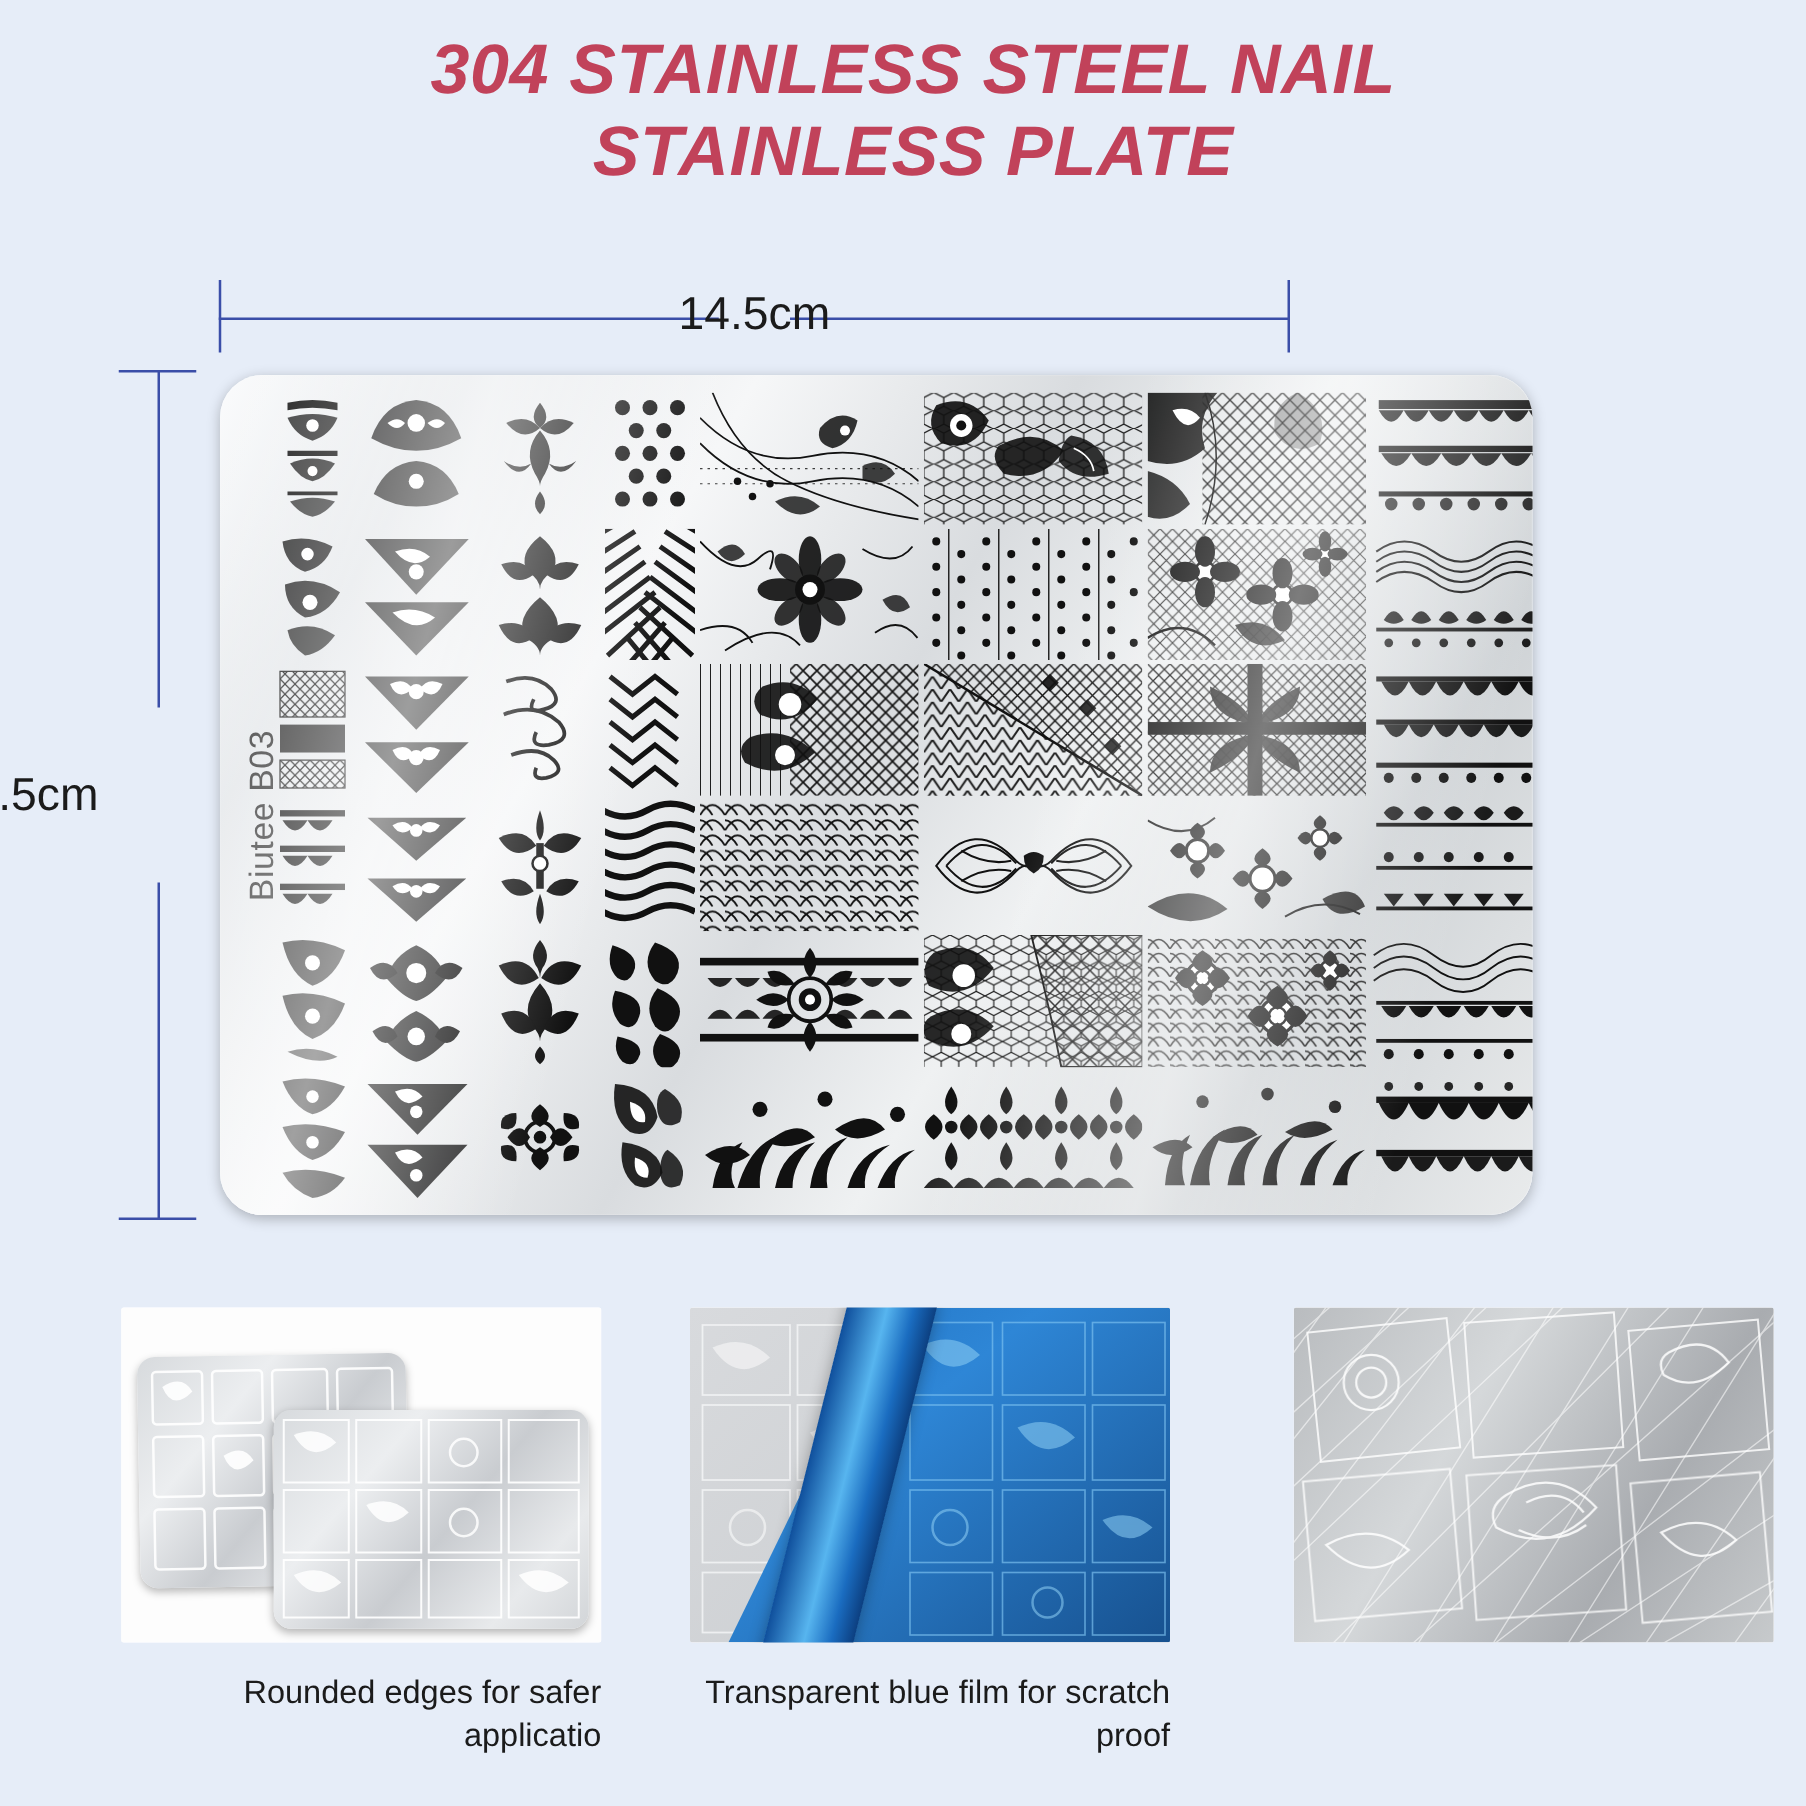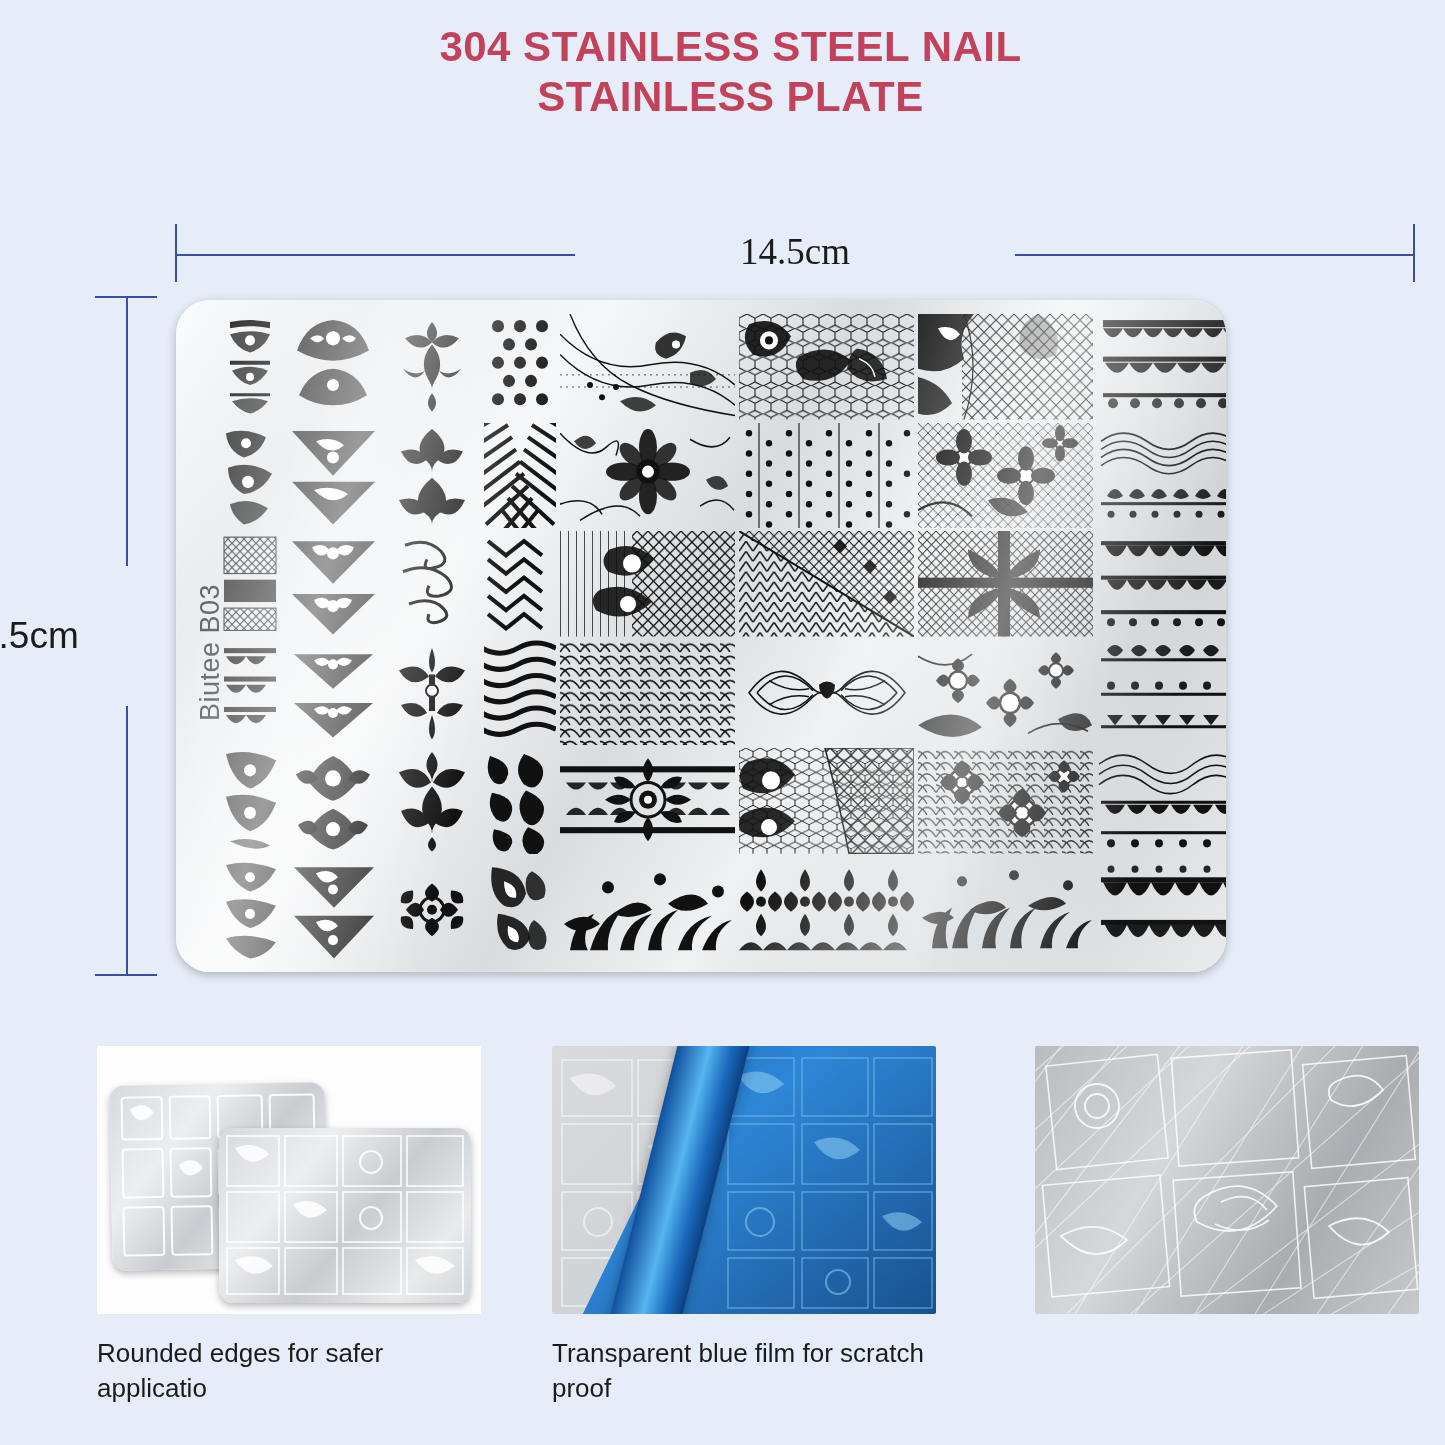--- a/index.html
+++ b/index.html
@@ -18,35 +18,35 @@
   
   .title-block {
     position: absolute;
     top: 22px;
     left: 0;
     width: 100%;
     text-align: center;
     line-height: 1.18;
   }
   .title-line {
+    font-style: italic;
     font-weight: bold;
-    font-size: 42px;
+    font-size: 56px;
     letter-spacing: 0.5px;
     color: #c1425a;
     padding-left: 16px;
   }
 
   
   .dim-top {
     position: absolute;
     left: 175px;
     top: 224px;
-    width: 1240px;
+    width: 857px;
     height: 60px;
-    font-family: Liberation Serif, serif;
   }
   .dim-top .tick-left, .dim-top .tick-right {
     position: absolute;
     top: 0;
     width: 2px;
     height: 58px;
     background: #3a4ea8;
   }
   .dim-top .tick-left { left: 0; }
   .dim-top .tick-right { right: 0; }
@@ -181,21 +181,21 @@
   .feature .photo {
     width: 100%;
     height: 268px;
     border-radius: 2px;
     position: relative;
     overflow: hidden;
     background: #ffffff;
   }
   .feature .caption {
     margin-top: 22px;
-    text-align: left;
+    text-align: right;
     font-size: 26px;
     color: #1b1b1b;
     line-height: 1.35;
   }
 
   
   .ph1-bg { position:absolute; inset:0; background:#fdfdfd; }
   .plate-mini {
     position: absolute;
     border-radius: 14px;

